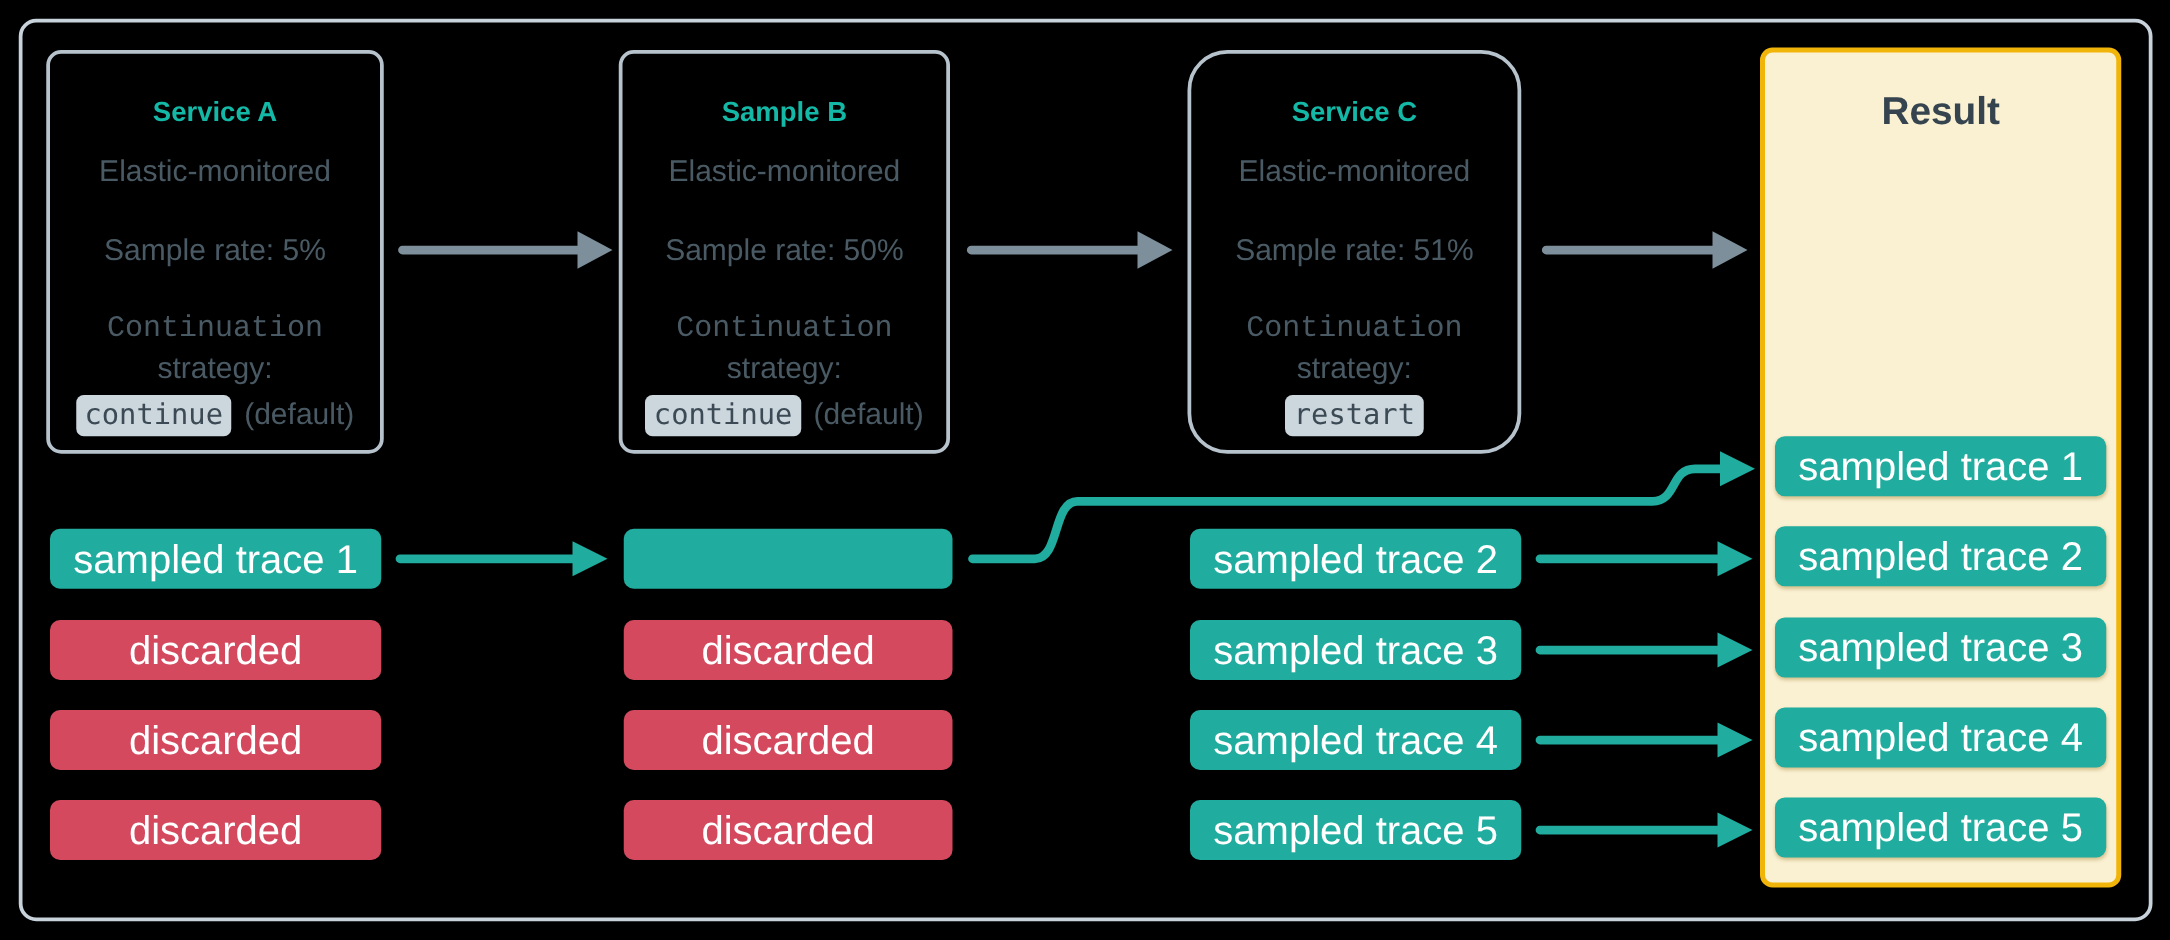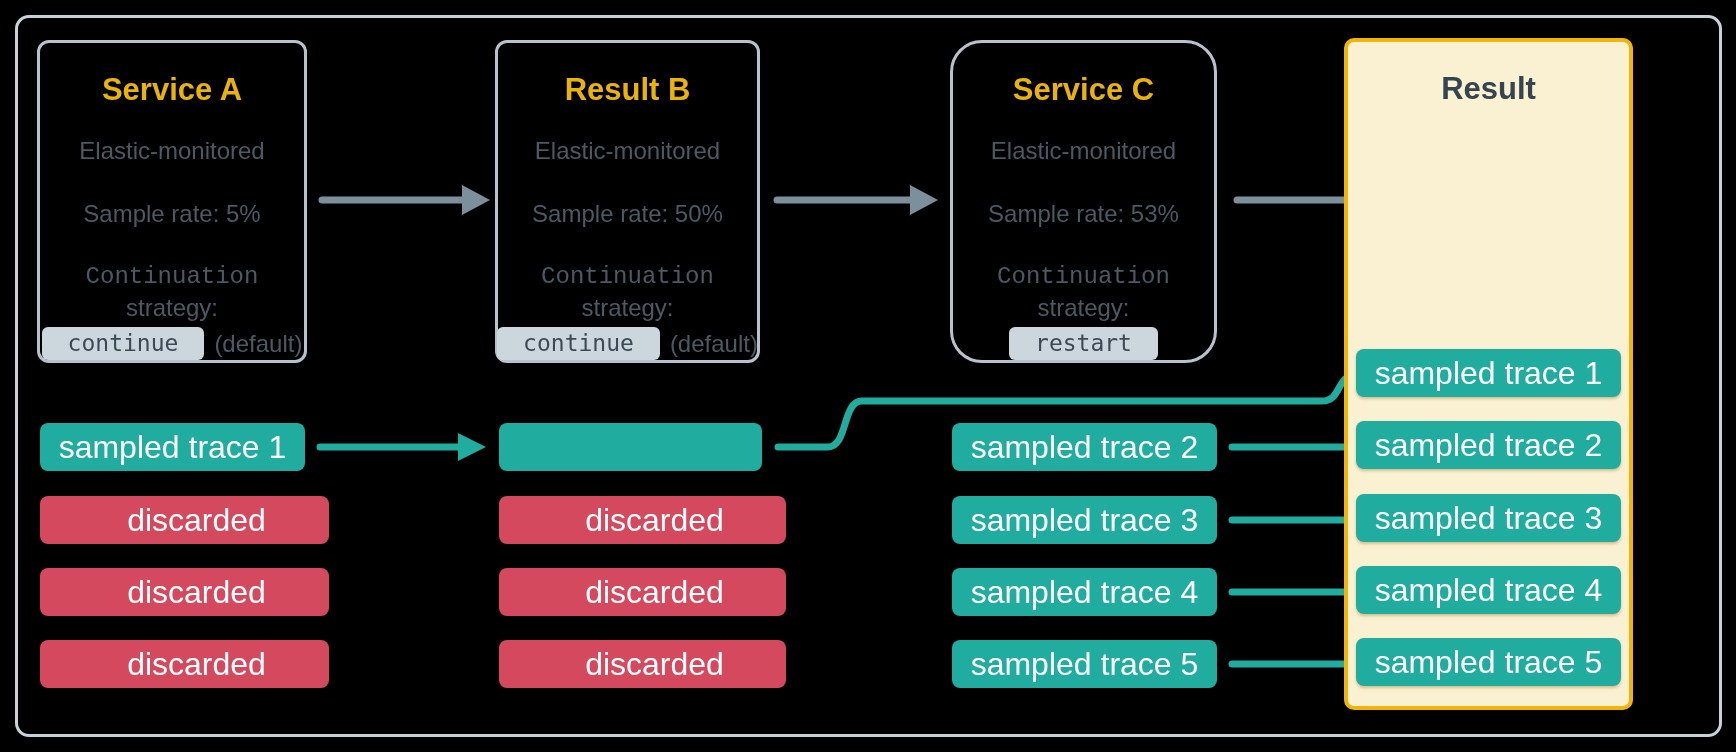--- a/index.html
+++ b/index.html
@@ -8,39 +8,39 @@
 
   .outer-frame{position:absolute;left:15px;top:15px;width:1707px;height:722px;
     border:3px solid #c8d2da;border-radius:14px;box-sizing:border-box;}
 
   .service-box{position:absolute;top:40px;height:323px;box-sizing:border-box;
     border:3px solid #b7c3cc;border-radius:12px;display:flex;flex-direction:column;
     align-items:center;padding:28px 8px 0 8px;color:#4a5a64;font-size:24px;text-align:center;}
   .service-a{left:37px;width:270px;}
   .service-b{left:495px;width:265px;}
   .service-c{left:950px;width:267px;border-radius:32px;}
-  .service-title{font-size:31px;line-height:38px;font-weight:bold;color:#eab308;margin-bottom:27px;}
+  .service-title{font-size:22px;line-height:38px;font-weight:bold;color:#14b8a6;margin-bottom:14px;}
   .service-subtitle{line-height:30px;margin-bottom:33px;}
   .service-rate{line-height:30px;margin-bottom:33px;}
   .strategy-line1{line-height:30px;font-family:Liberation Mono, monospace;}
   .strategy-line2{line-height:32px;}
   .strategy-row{margin-top:3px;height:36px;display:flex;align-items:center;justify-content:center;}
   .code-chip{background:#ccd6dd;color:#3b4a54;font-family:"DejaVu Sans Mono","Liberation Mono",monospace;
-    font-size:23px;line-height:23px;padding:5px 26px;border-radius:6px;white-space:nowrap;}
+    font-size:23px;line-height:23px;padding:5px 7px;border-radius:6px;white-space:nowrap;}
   .default-suffix{margin-left:10px;white-space:nowrap;}
   .default-suffix:empty{display:none;}
 
-  .result-box{position:absolute;left:1344px;top:38px;width:289px;height:672px;box-sizing:border-box;
+  .result-box{position:absolute;left:1408px;top:38px;width:289px;height:672px;box-sizing:border-box;
     background:#faf1d3;border:4px solid #f1b50a;border-radius:10px;}
   .result-title{text-align:center;margin-top:28px;font-size:31px;line-height:38px;font-weight:bold;color:#35444e;}
 
   .trace-chip{position:absolute;height:48px;border-radius:8px;display:flex;align-items:center;
     justify-content:center;color:#ffffff;font-size:32px;white-space:nowrap;}
   .sampled{background:#20ac9e;}
-  .discarded{background:#d4495e;padding-left:24px;}
+  .discarded{background:#d4495e;}
   .in-result{box-shadow:0 2px 3px rgba(140,104,10,0.35);}
 
   .col-a{left:40px;width:265px;}
   .col-b{left:499px;width:263px;}
   .col-c{left:952px;width:265px;}
   .row-1{top:423px;} .row-2{top:496px;} .row-3{top:568px;} .row-4{top:640px;}
 
   .result-box .trace-chip{left:8px;width:265px;}
   .r-row-0{top:307px;} .r-row-1{top:379px;} .r-row-2{top:452px;} .r-row-3{top:524px;} .r-row-4{top:596px;}
 
@@ -100,35 +100,35 @@
     <div class="service-rate">Sample rate: 5%</div>
     <div class="strategy-line1">Continuation</div>
     <div class="strategy-line2">strategy:</div>
     <div class="strategy-row">
       <span class="code-chip">continue</span>
       <span class="default-suffix">(default)</span>
     </div>
   </div>
 
   <div class="service-box service-b">
-    <div class="service-title">Result B</div>
+    <div class="service-title">Sample B</div>
     <div class="service-subtitle">Elastic-monitored</div>
     <div class="service-rate">Sample rate: 50%</div>
     <div class="strategy-line1">Continuation</div>
     <div class="strategy-line2">strategy:</div>
     <div class="strategy-row">
       <span class="code-chip">continue</span>
       <span class="default-suffix">(default)</span>
     </div>
   </div>
 
   <div class="service-box service-c">
     <div class="service-title">Service C</div>
     <div class="service-subtitle">Elastic-monitored</div>
-    <div class="service-rate">Sample rate: 53%</div>
+    <div class="service-rate">Sample rate: 51%</div>
     <div class="strategy-line1">Continuation</div>
     <div class="strategy-line2">strategy:</div>
     <div class="strategy-row">
       <span class="code-chip">restart</span>
 
     </div>
   </div>
 
   <div class="trace-chip sampled col-a row-1">sampled trace 1</div>
   <div class="trace-chip discarded col-a row-2">discarded</div>

